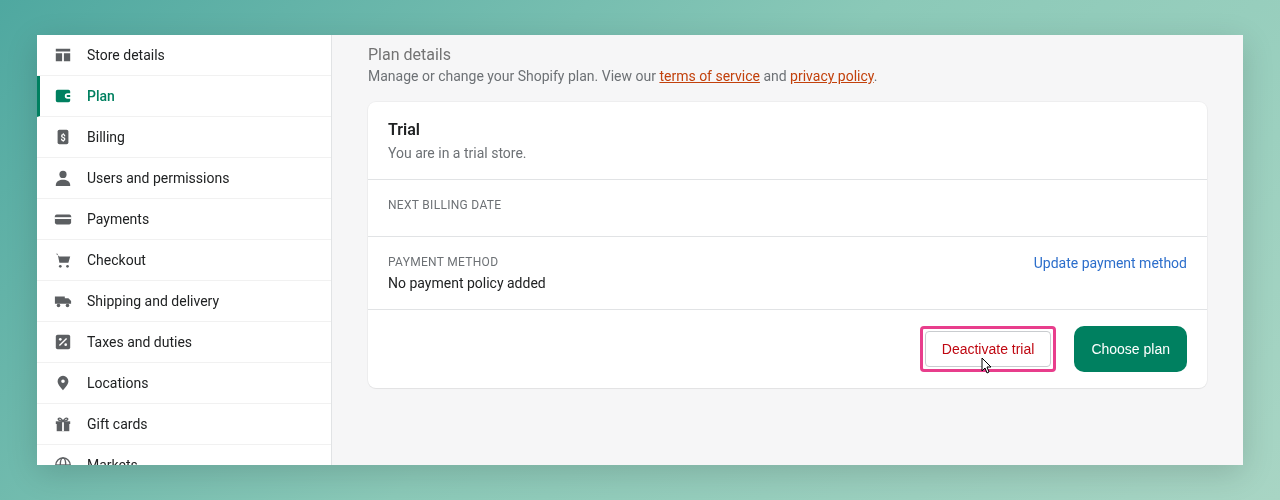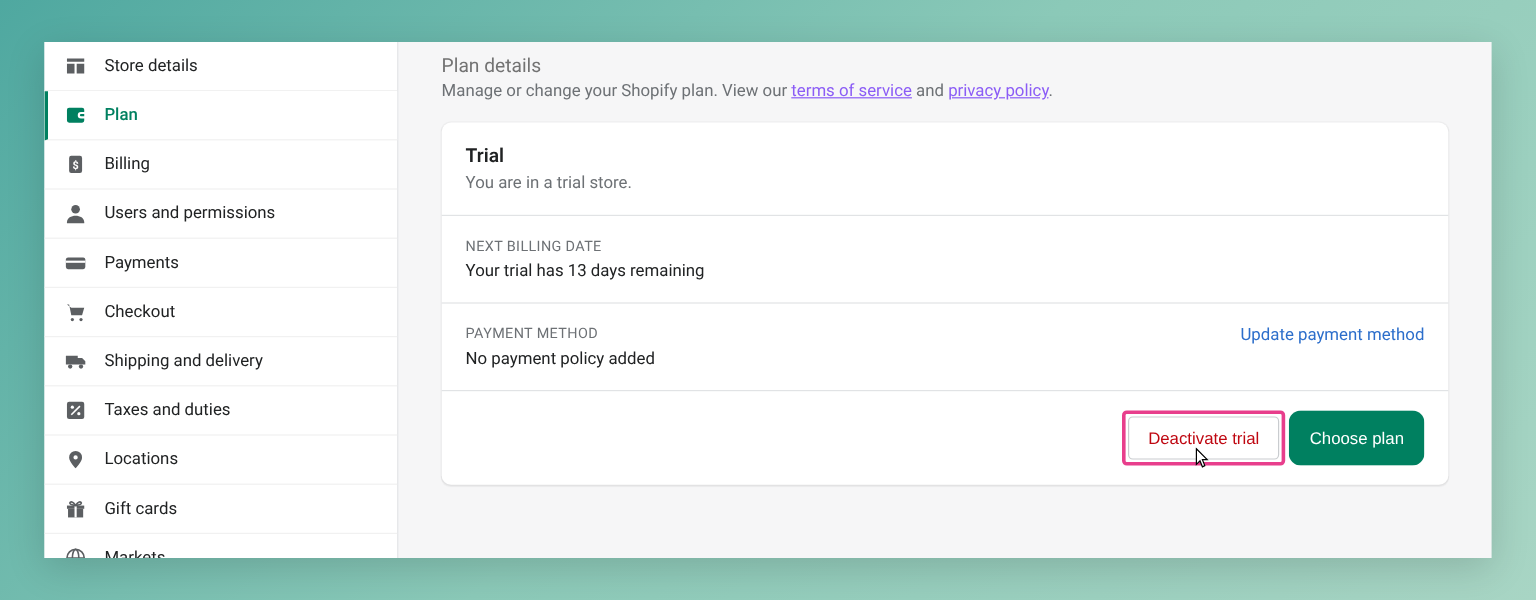--- a/index.html
+++ b/index.html
@@ -68,21 +68,21 @@
       font-weight: 400;
       color: #737373;
       margin-bottom: 4px;
     }
     .page-subtitle {
       font-size: 14px;
       color: #6d7175;
       margin-bottom: 18px;
     }
     .page-subtitle a {
-      color: #8b5cf6;
+      color: #c2410c;
       text-decoration: underline;
     }
     .card {
       background: #ffffff;
       border-radius: 8px;
       box-shadow: 0 1px 1px rgba(0,0,0,0.05), 0 0 0 1px rgba(0,0,0,0.03);
     }
     .card-section {
       padding: 18px 20px;
       border-bottom: 1px solid #e1e3e5;
@@ -118,21 +118,21 @@
     }
     .update-link {
       color: #2c6ecb;
       font-size: 14px;
       cursor: pointer;
     }
     .card-actions {
       padding: 16px 20px;
       display: flex;
       justify-content: flex-end;
-      gap: 3px;
+      gap: 18px;
     }
     .btn {
       padding: 9px 16px;
       border-radius: 4px;
       font-size: 14px;
       font-weight: 500;
       cursor: pointer;
       border: 1px solid transparent;
     }
     .btn-secondary {
@@ -287,21 +287,20 @@
     </p>
 
     <div class="card">
       <div class="card-section">
         <div class="card-section-title">Trial</div>
         <div class="card-section-sub">You are in a trial store.</div>
       </div>
 
       <div class="card-section">
         <div class="section-label">NEXT BILLING DATE</div>
-        <div class="section-text">Your trial has 13 days remaining</div>
       </div>
 
       <div class="card-section payment-row">
         <div>
           <div class="section-label">PAYMENT METHOD</div>
           <div class="section-text">No payment policy added</div>
         </div>
         <a class="update-link">Update payment method</a>
       </div>
 

